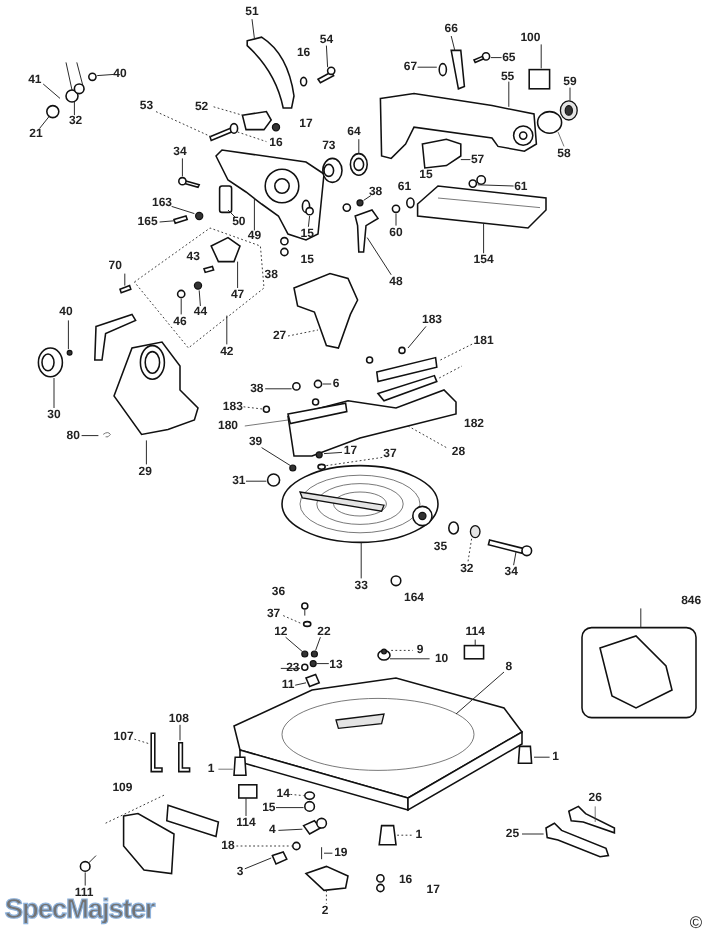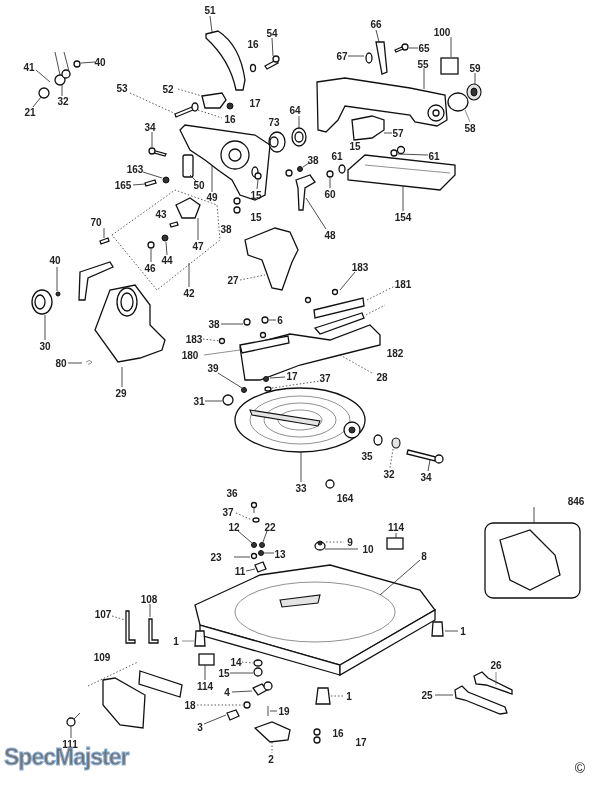--- a/index.html
+++ b/index.html
@@ -399,21 +399,21 @@
     <div class="lbl" style="left: 199px; top: 401px;">31</div>
     <div class="lbl" style="left: 367px; top: 456px;">35</div>
     <div class="lbl" style="left: 389px; top: 474px;">32</div>
     <div class="lbl" style="left: 426px; top: 477px;">34</div>
     <div class="lbl" style="left: 301px; top: 488px;">33</div>
     <div class="lbl" style="left: 345px; top: 498px;">164</div>
     <div class="lbl" style="left: 232px; top: 493px;">36</div>
     <div class="lbl" style="left: 228px; top: 512px;">37</div>
     <div class="lbl" style="left: 234px; top: 527px;">12</div>
     <div class="lbl" style="left: 270px; top: 527px;">22</div>
-    <div class="lbl" style="left: 216px; top: 557px;">23</div>
+    <div class="lbl" style="left: 244px; top: 557px;">23</div>
     <div class="lbl" style="left: 280px; top: 554px;">13</div>
     <div class="lbl" style="left: 240px; top: 571px;">11</div>
     <div class="lbl" style="left: 350px; top: 542px;">9</div>
     <div class="lbl" style="left: 368px; top: 549px;">10</div>
     <div class="lbl" style="left: 396px; top: 527px;">114</div>
     <div class="lbl" style="left: 424px; top: 556px;">8</div>
     <div class="lbl" style="left: 532px; top: 501px; margin-left: 44px;">846</div>
     <div class="lbl" style="left: 103px; top: 614px;">107</div>
     <div class="lbl" style="left: 149px; top: 599px;">108</div>
     <div class="lbl" style="left: 176px; top: 641px;">1</div>

